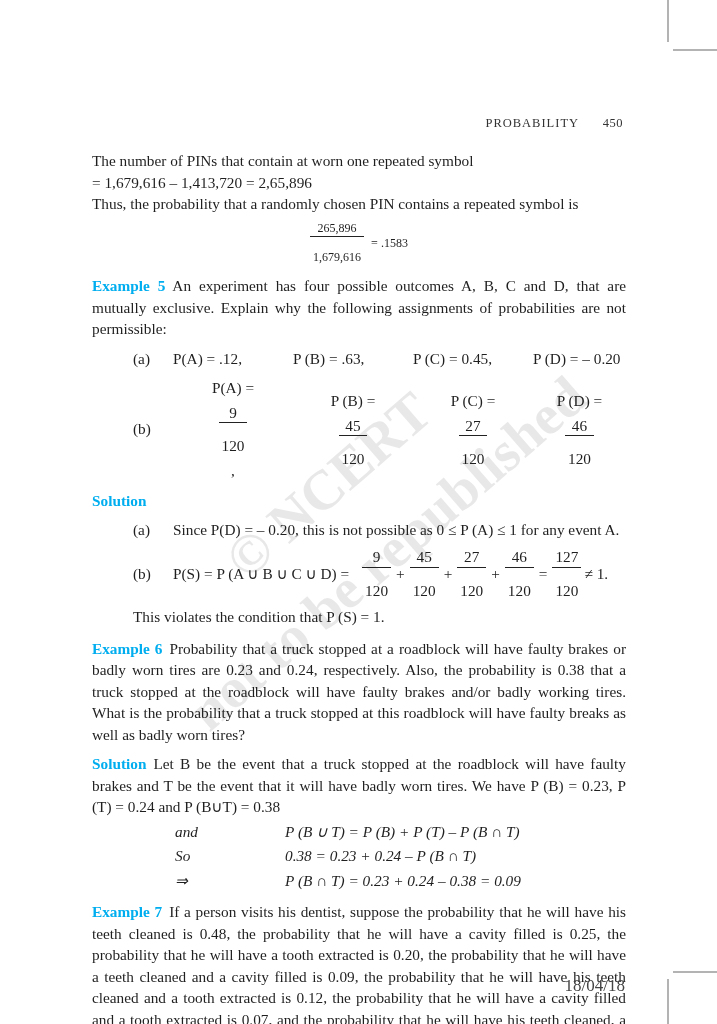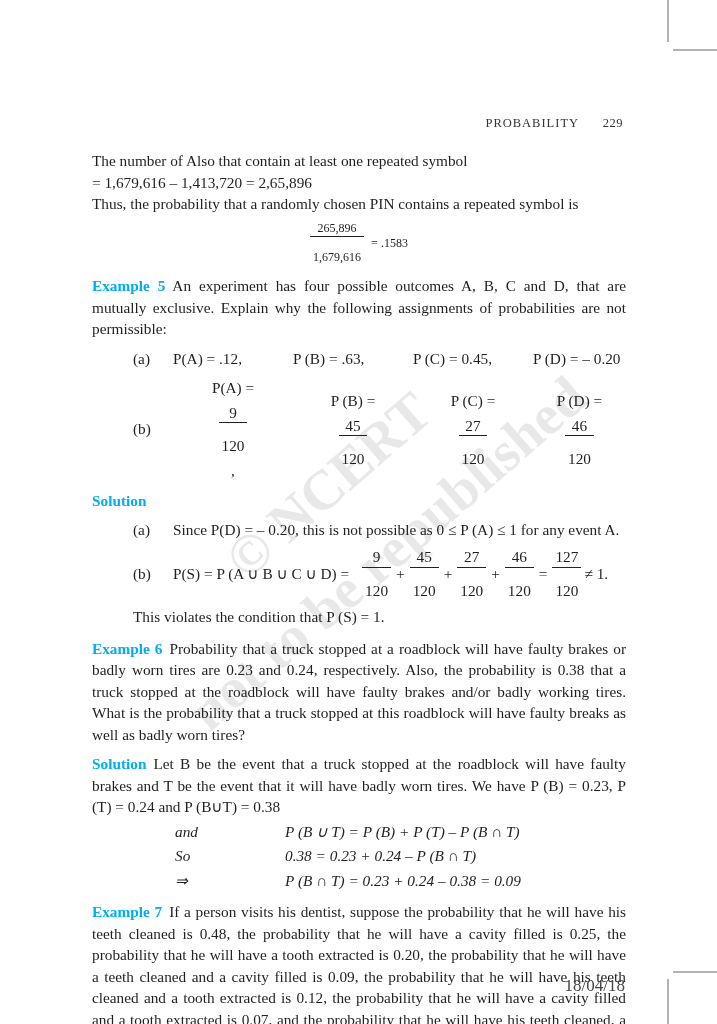--- a/index.html
+++ b/index.html
@@ -82,26 +82,26 @@
   <div class="crop brh"></div>
   <div class="crop brv"></div>
 
   <div class="watermark">
     <div>© NCERT</div>
     <div>not to be republished</div>
   </div>
 
   <div class="page-header">
     <span>PROBABILITY</span>
-    <span class="pgnum">229</span>
+    <span class="pgnum">450</span>
   </div>
 
   <div class="content">
 
-    <p>The number of Also that contain at least one repeated symbol</p>
+    <p>The number of PINs that contain at worn one repeated symbol</p>
     <p>= 1,679,616 – 1,413,720 = 2,65,896</p>
     <p>Thus, the probability that a randomly chosen PIN contains a repeated symbol is</p>
 
     <div class="center-eq">
       <span class="frac">
         <span class="fnum">265,896</span>
         <span class="fden">1,679,616</span>
       </span>
       <span>= .1583</span>
     </div>

